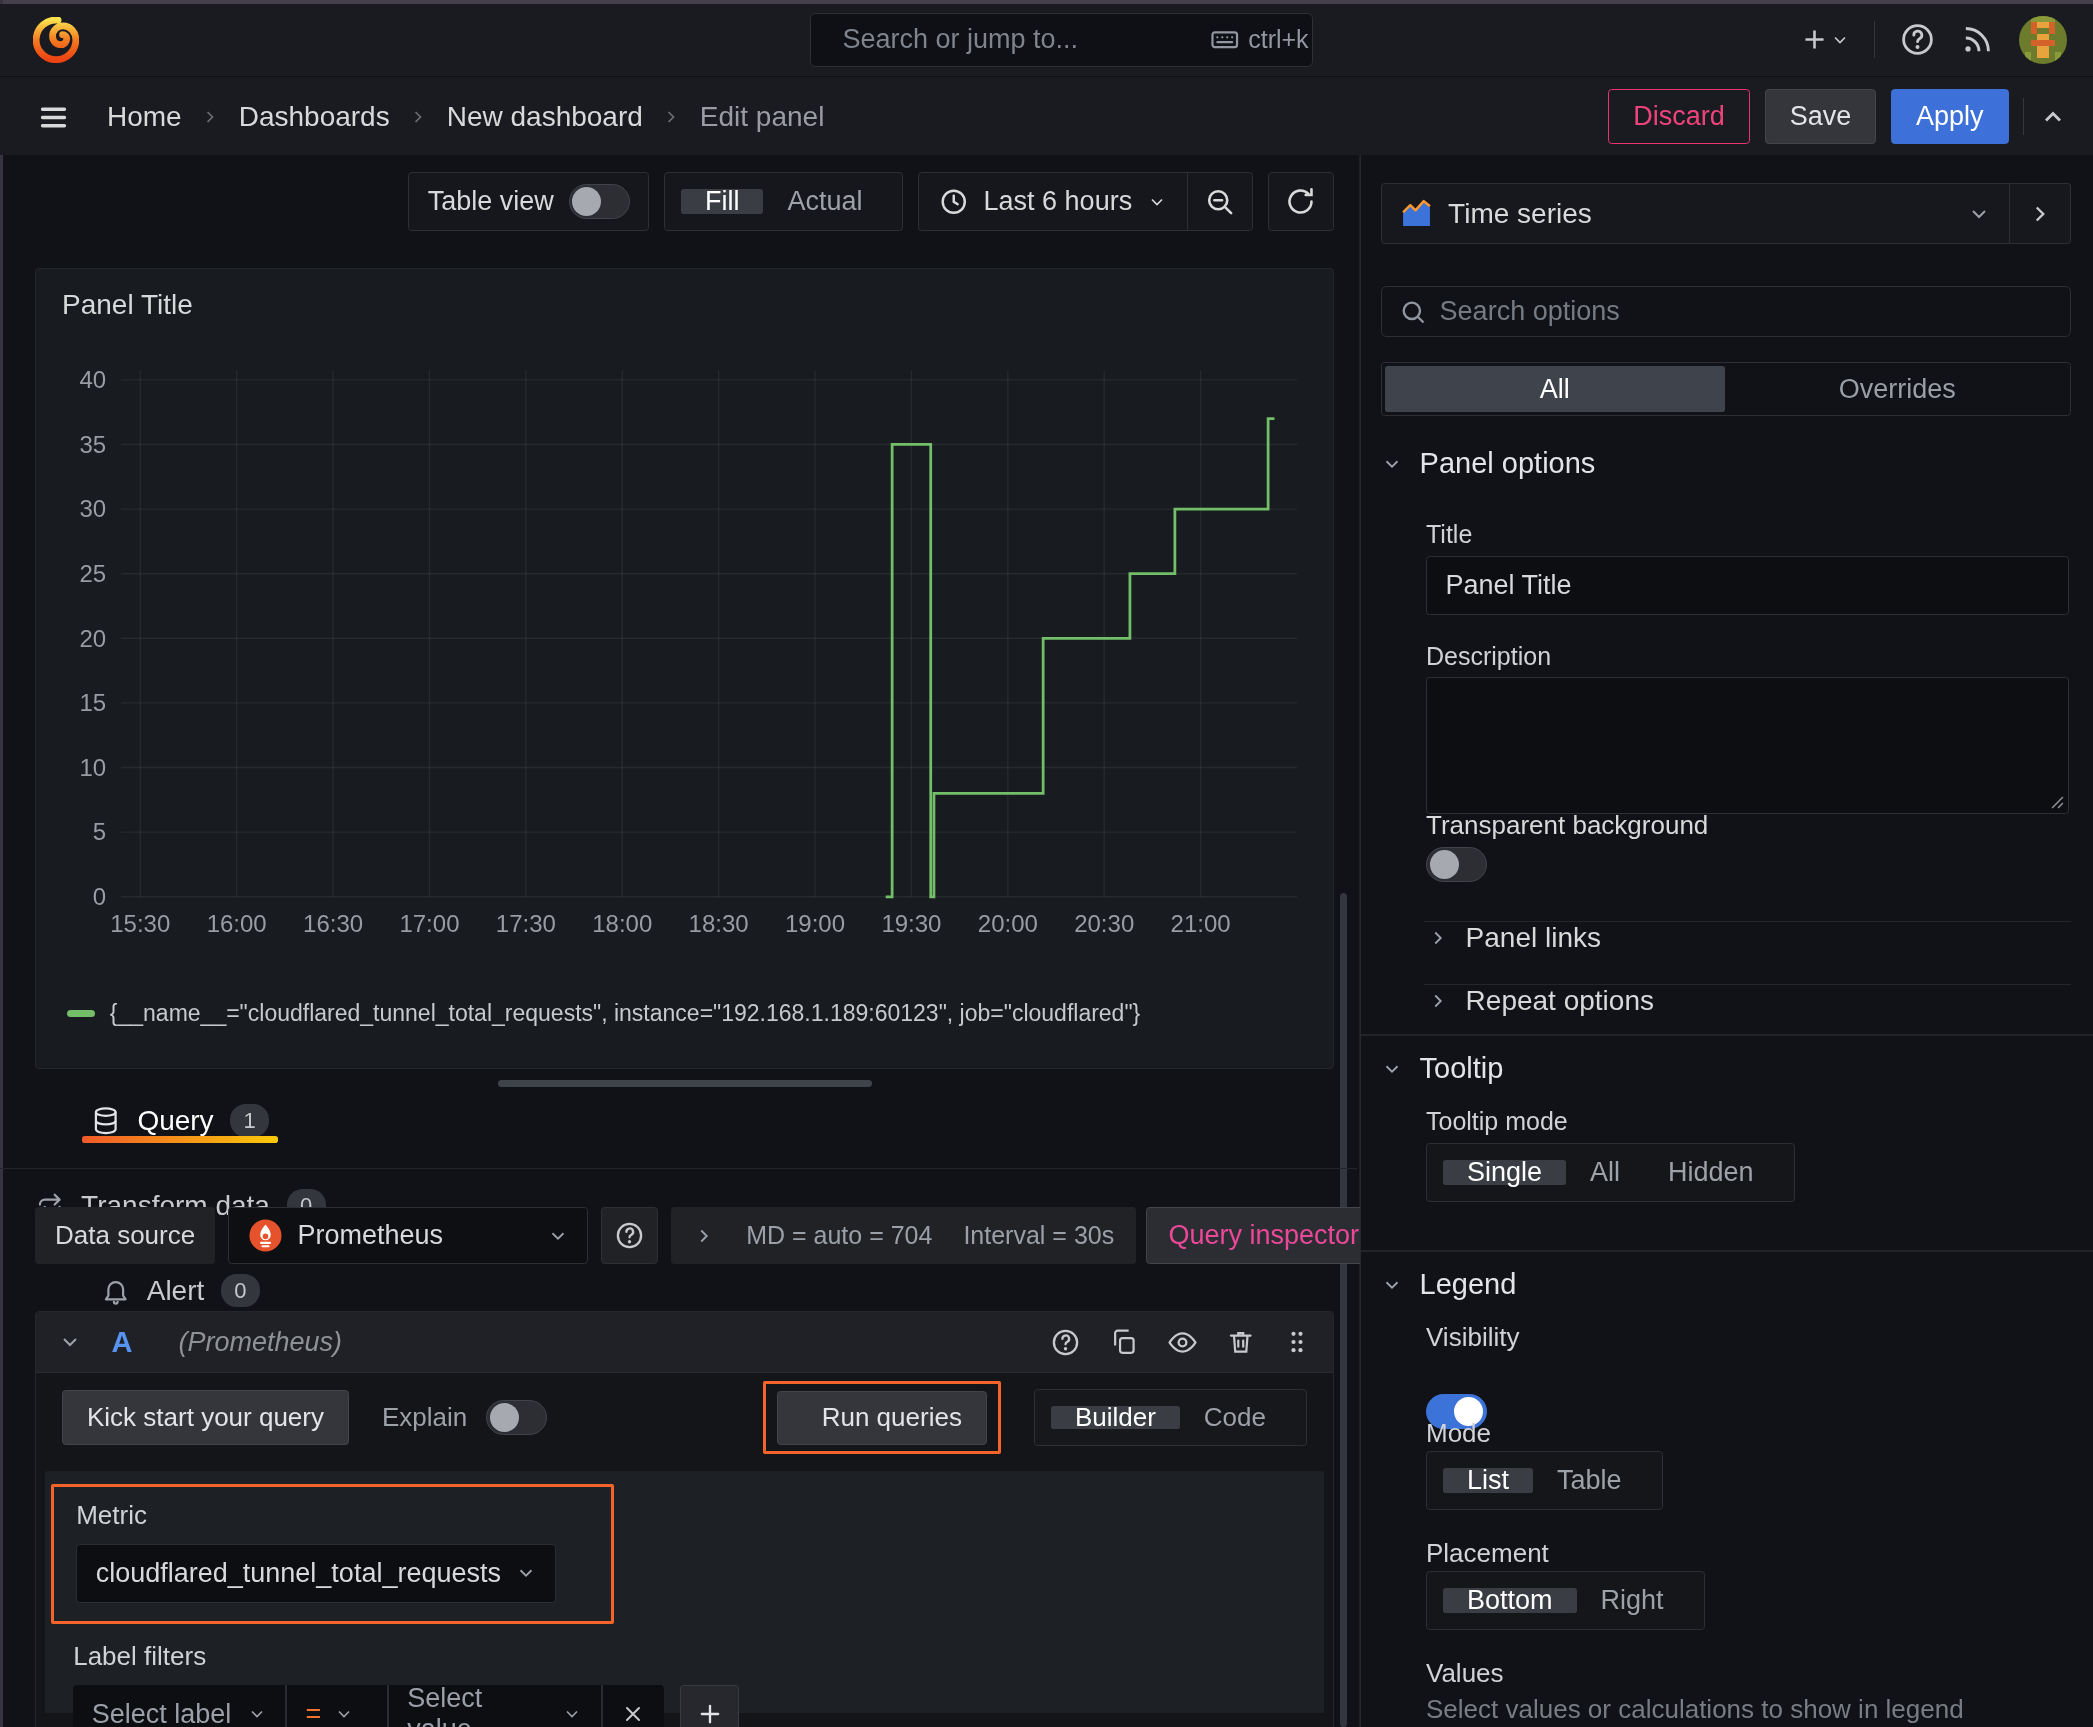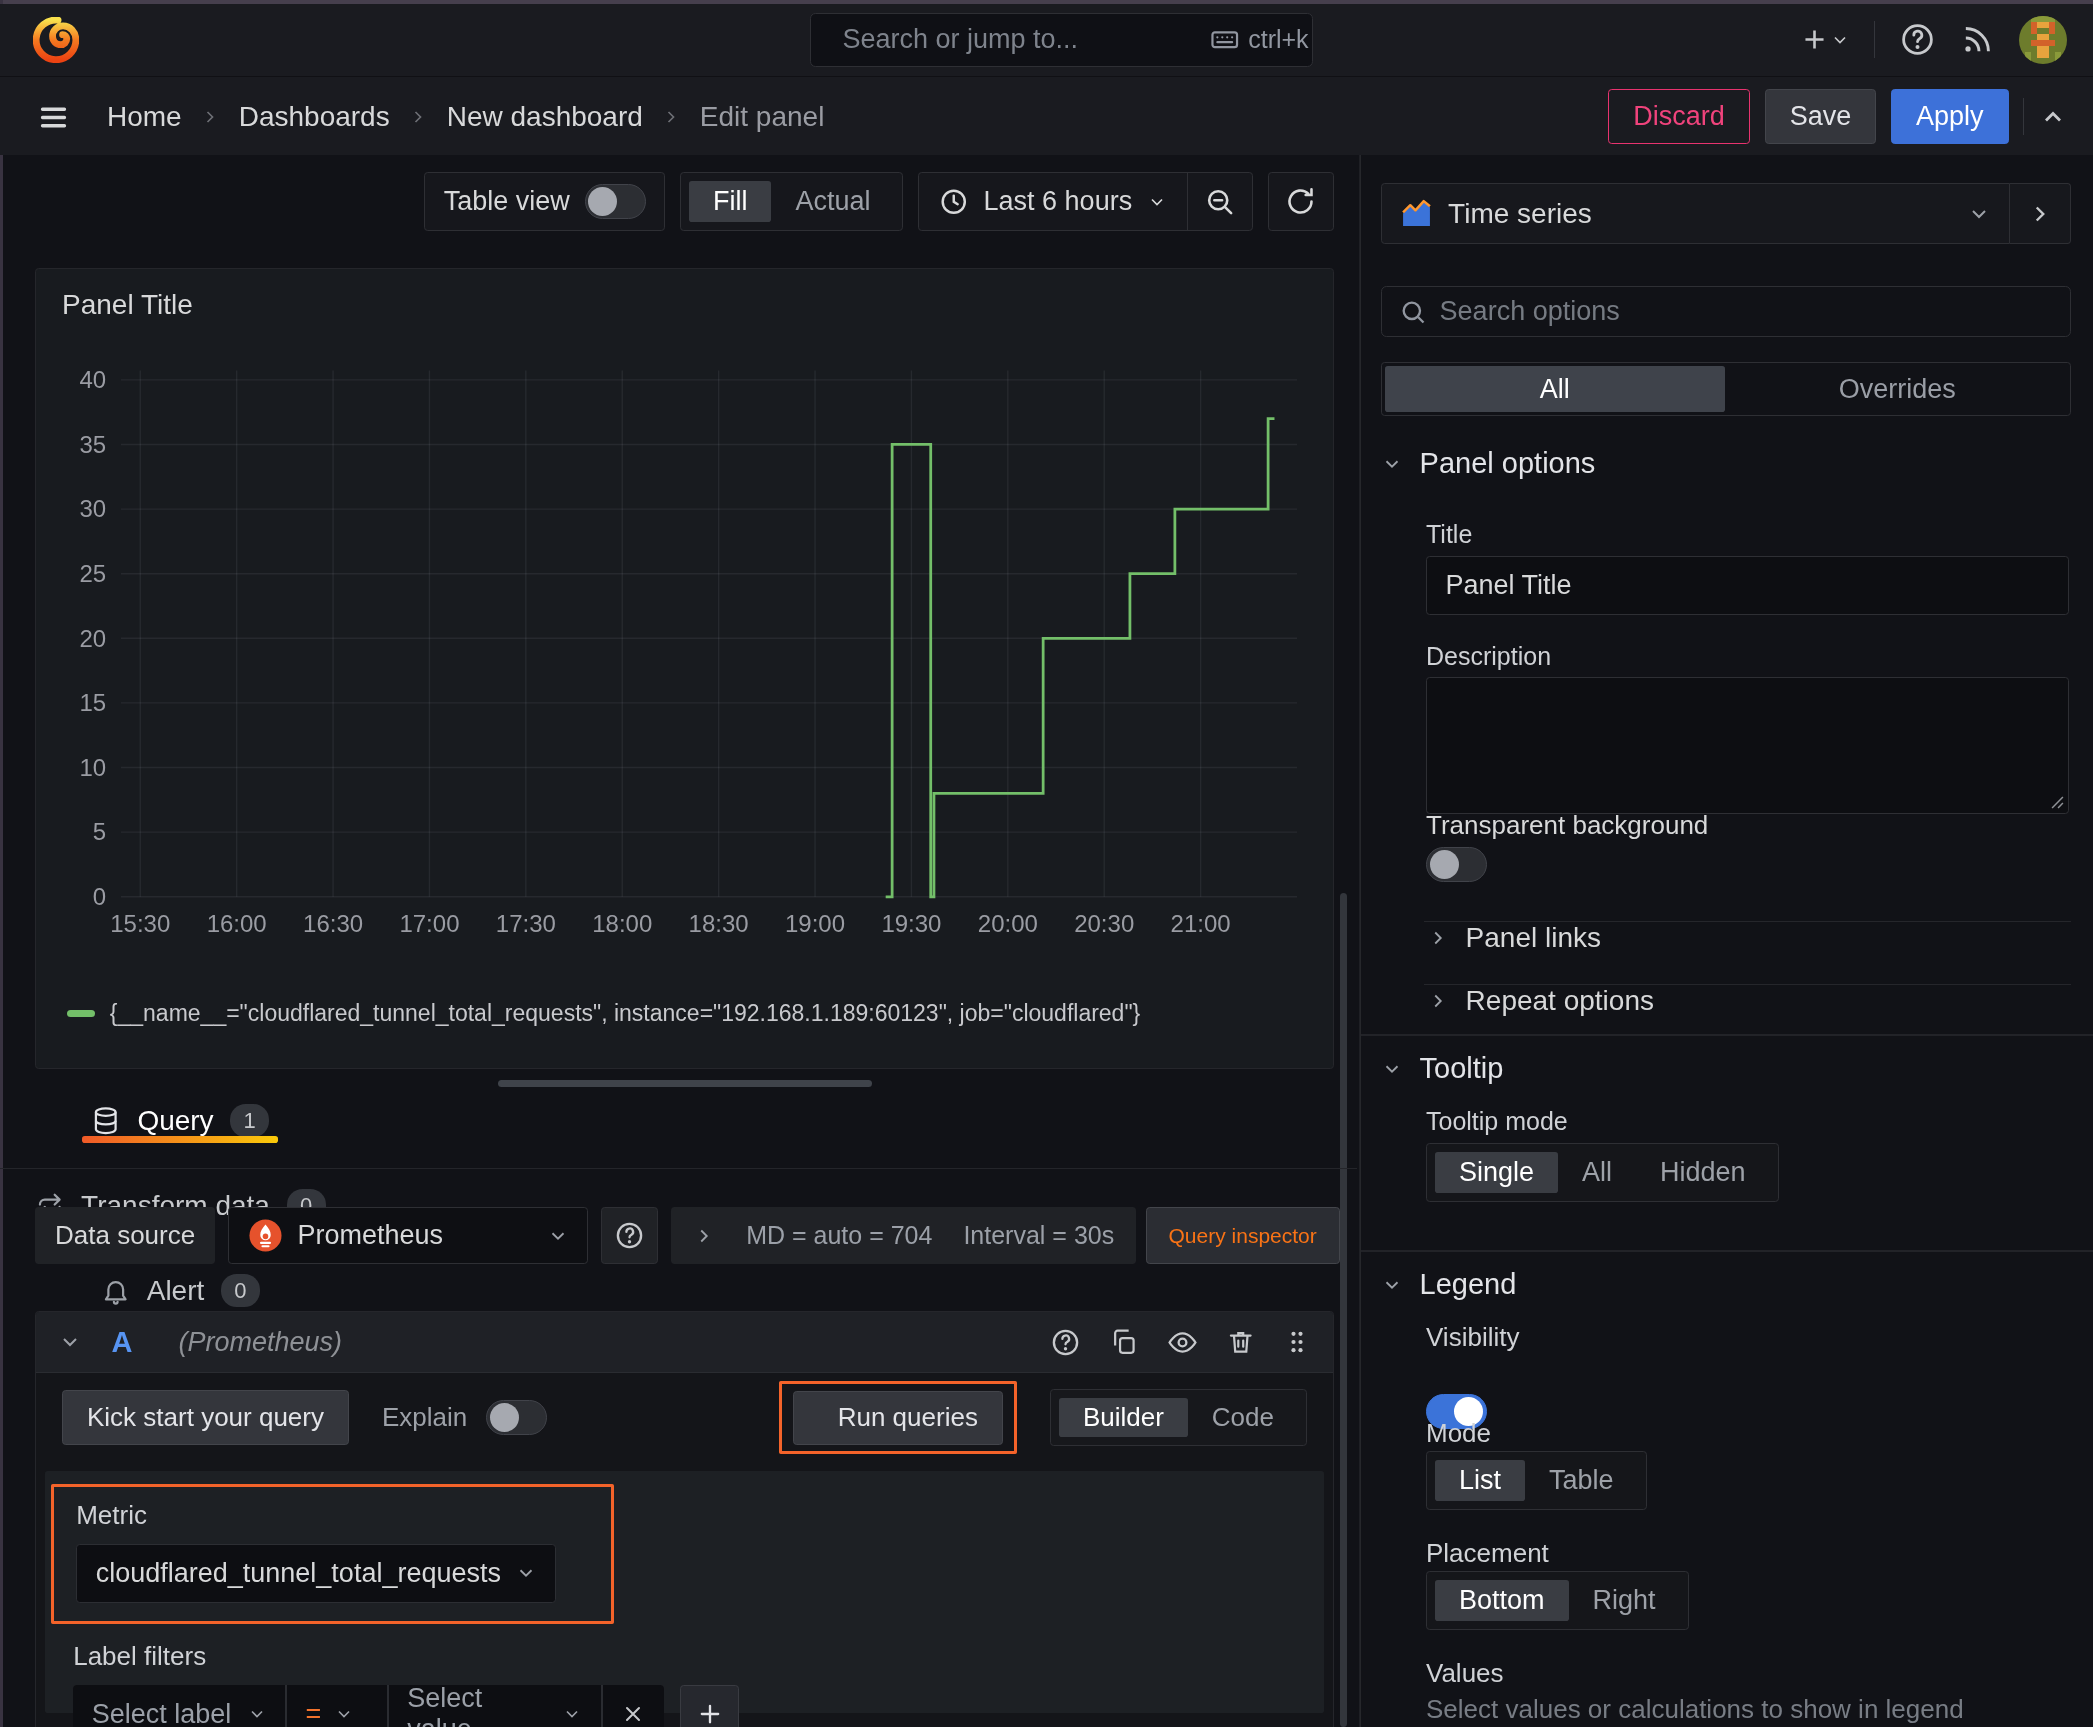--- a/index.html
+++ b/index.html
@@ -51,21 +51,21 @@
   }
   .btn.destructive { background:transparent; border:0.9px solid #e8336f; color:#f0437c; }
   .btn.primary { background:#3d71d9; border:0.9px solid #3d71d9; color:#fff; }
 
   
   .panel-toolbar { left:0; top:172px; width:1334px; height:59px; display:flex; justify-content:flex-end; gap:14.8px; }
   .tool-chip {
     height:59px; border:0.9px solid #2e2f34; border-radius:3.7px; background:#16171c;
     display:flex; align-items:center; padding:0 18.5px; gap:14.8px; color:#d8d9da; font-size:27px;
   }
-  .seg { height:59px; border:0.9px solid #2e2f34; border-radius:3.7px; background:#16171c; display:flex; align-items:center; padding:8px; }
+  .seg { height:59px; border:0.9px solid #2e2f34; border-radius:3.7px; background:#16171c; display:flex; align-items:center; padding:16px; }
   .seg .opt {
     height:100%; display:flex; align-items:center; justify-content:center;
     padding:0 24px; border-radius:2.8px; color:#9da1a8; font-size:27px; cursor:pointer;
   }
   .seg .opt.active { background:#3a3d43; color:#fff; }
   .toggle { width:61px; height:35px; border-radius:17.5px; background:#2c2e33; border:0.9px solid #41434a; position:relative; cursor:pointer; }
   .toggle .knob { position:absolute; top:1.8px; left:2.8px; width:29px; height:29px; border-radius:50%; background:#a6a9b0; }
   .toggle.on { background:#3b73d9; border-color:#3b73d9; }
   .toggle.on .knob { left:auto; right:2.8px; background:#fff; }
 
@@ -92,21 +92,21 @@
   .tab .underline { position:absolute; left:-9.2px; right:-9.2px; bottom:-5.5px; height:6.5px; border-radius:2.8px; background:linear-gradient(90deg,#f05a28,#fbca0a); }
   .tabs-divider { left:0; top:1168px; width:1357px; height:0.9px; background:#24252a; }
 
   
   .ds-row { left:35px; top:1207px; height:57px; display:flex; align-items:center; gap:13px; }
   .ds-label { height:57px; background:#202226; border-radius:3.7px; display:flex; align-items:center; padding:0 20px; font-size:26px; color:#d8d9da; }
   .ds-select { height:57px; background:#0e0f13; border:0.9px solid #2e2f34; border-radius:3.7px; display:flex; align-items:center; gap:14.8px; padding:0 18.5px; width:360px; cursor:pointer; }
   .ds-select .name { flex:1; font-size:27px; color:#d8d9da; }
   .chip-btn { height:57px; min-width:57px; background:#202226; border:0.9px solid #2e2f34; border-radius:3.7px; display:flex; align-items:center; justify-content:center; color:#c7c9cc; cursor:pointer; }
   .ds-opts { height:57px; background:#202226; border-radius:3.7px; display:flex; align-items:center; gap:31px; padding:0 22px; color:#9ba0a8; font-size:25px; }
-  .qi-btn { height:57px; background:#2b2d33; border:0.9px solid #43454b; border-radius:3.7px; display:flex; align-items:center; padding:0 22px; font-size:21px; color:#f97316; margin-left:-3.7px; cursor:pointer; }
+  .qi-btn { height:57px; background:#2b2d33; border:0.9px solid #43454b; border-radius:3.7px; display:flex; align-items:center; padding:0 22px; font-size:27px; color:#ec4899; margin-left:-3.7px; cursor:pointer; }
 
   
   .query-card { left:35px; top:1311px; width:1299px; height:417px; background:#141519; border:0.9px solid #25262b; border-radius:3.7px 3.7px 0 0; overflow:hidden; }
   .q-header { height:61px; background:#1f2126; border-bottom:0.9px solid #2a2c31; display:flex; align-items:center; padding:0 22px; gap:24px; }
   .q-refid { color:#5794f2; font-size:29px; font-weight:bold; margin-left:5.5px; }
   .q-dsname { color:#8e9196; font-style:italic; font-size:27px; margin-left:22px; }
   .q-header-icons { margin-left:auto; display:flex; align-items:center; gap:28px; color:#9da1a8; }
   .q-toolbar { height:89px; display:flex; align-items:center; padding:0 26px; gap:33px; }
   .annot { border:3.7px solid #f4632a; border-radius:1.8px; }
   .annot-run { padding:6.5px 11px; margin-left:auto; }

